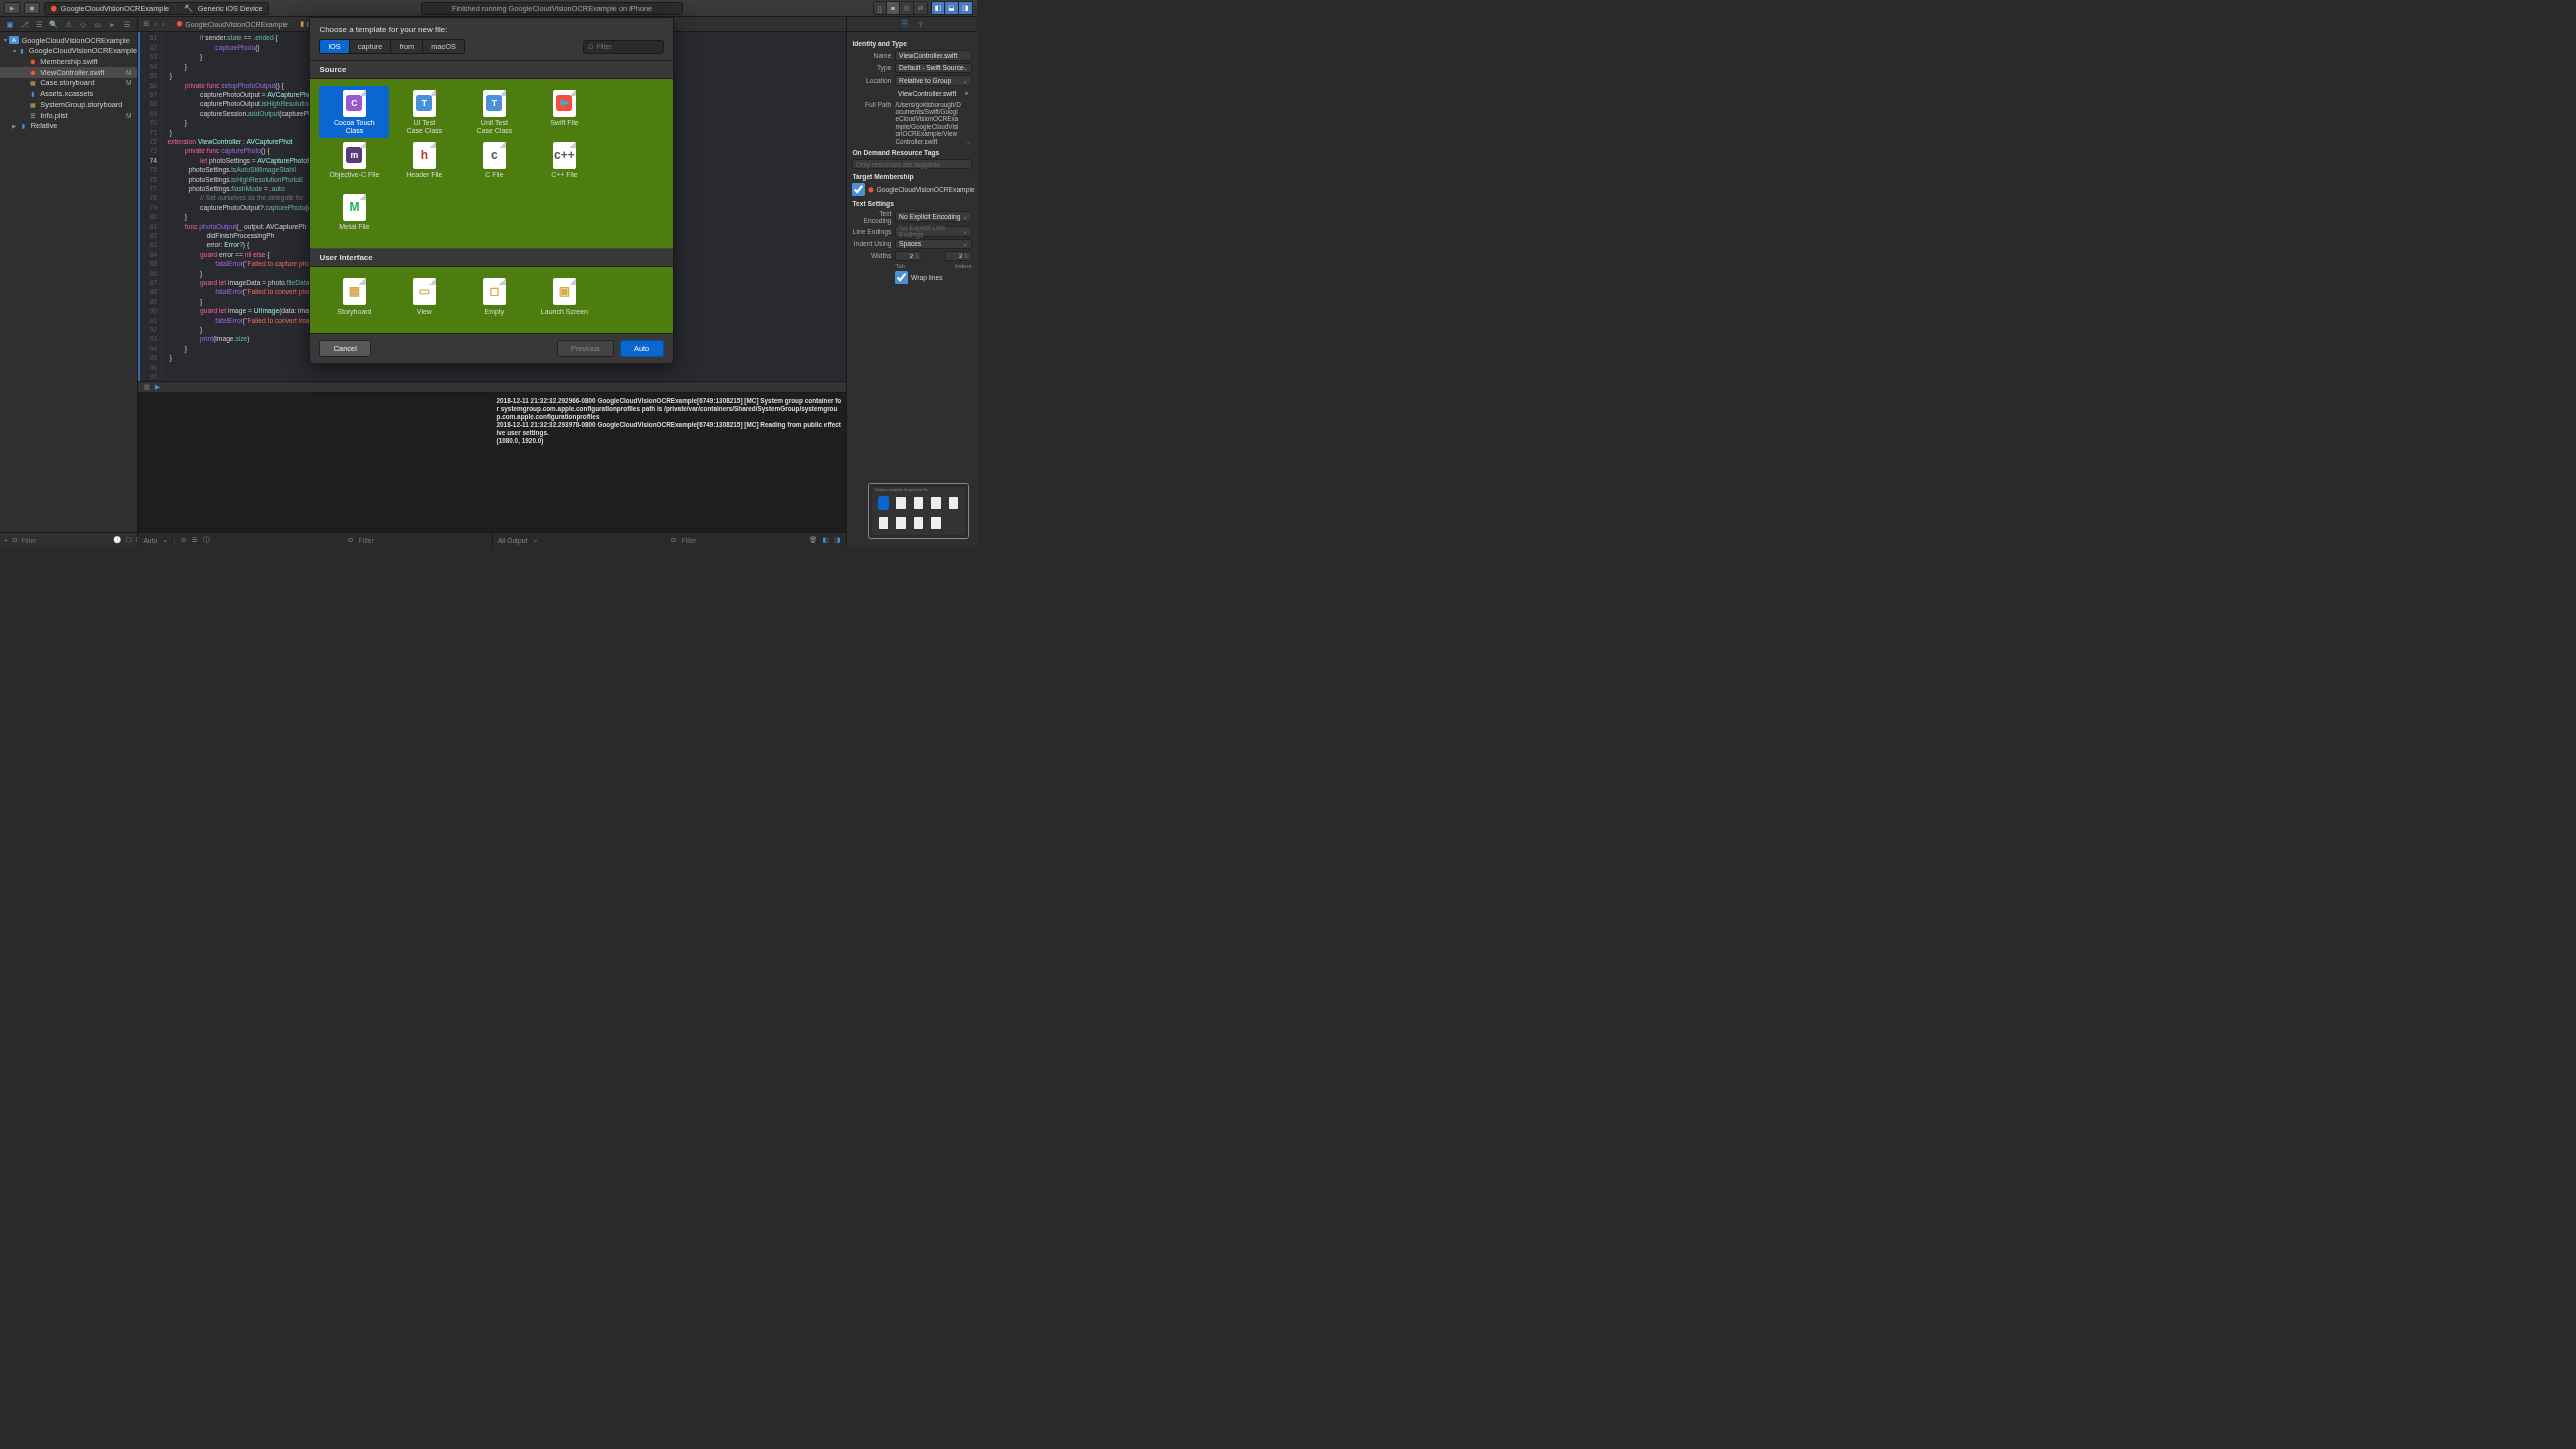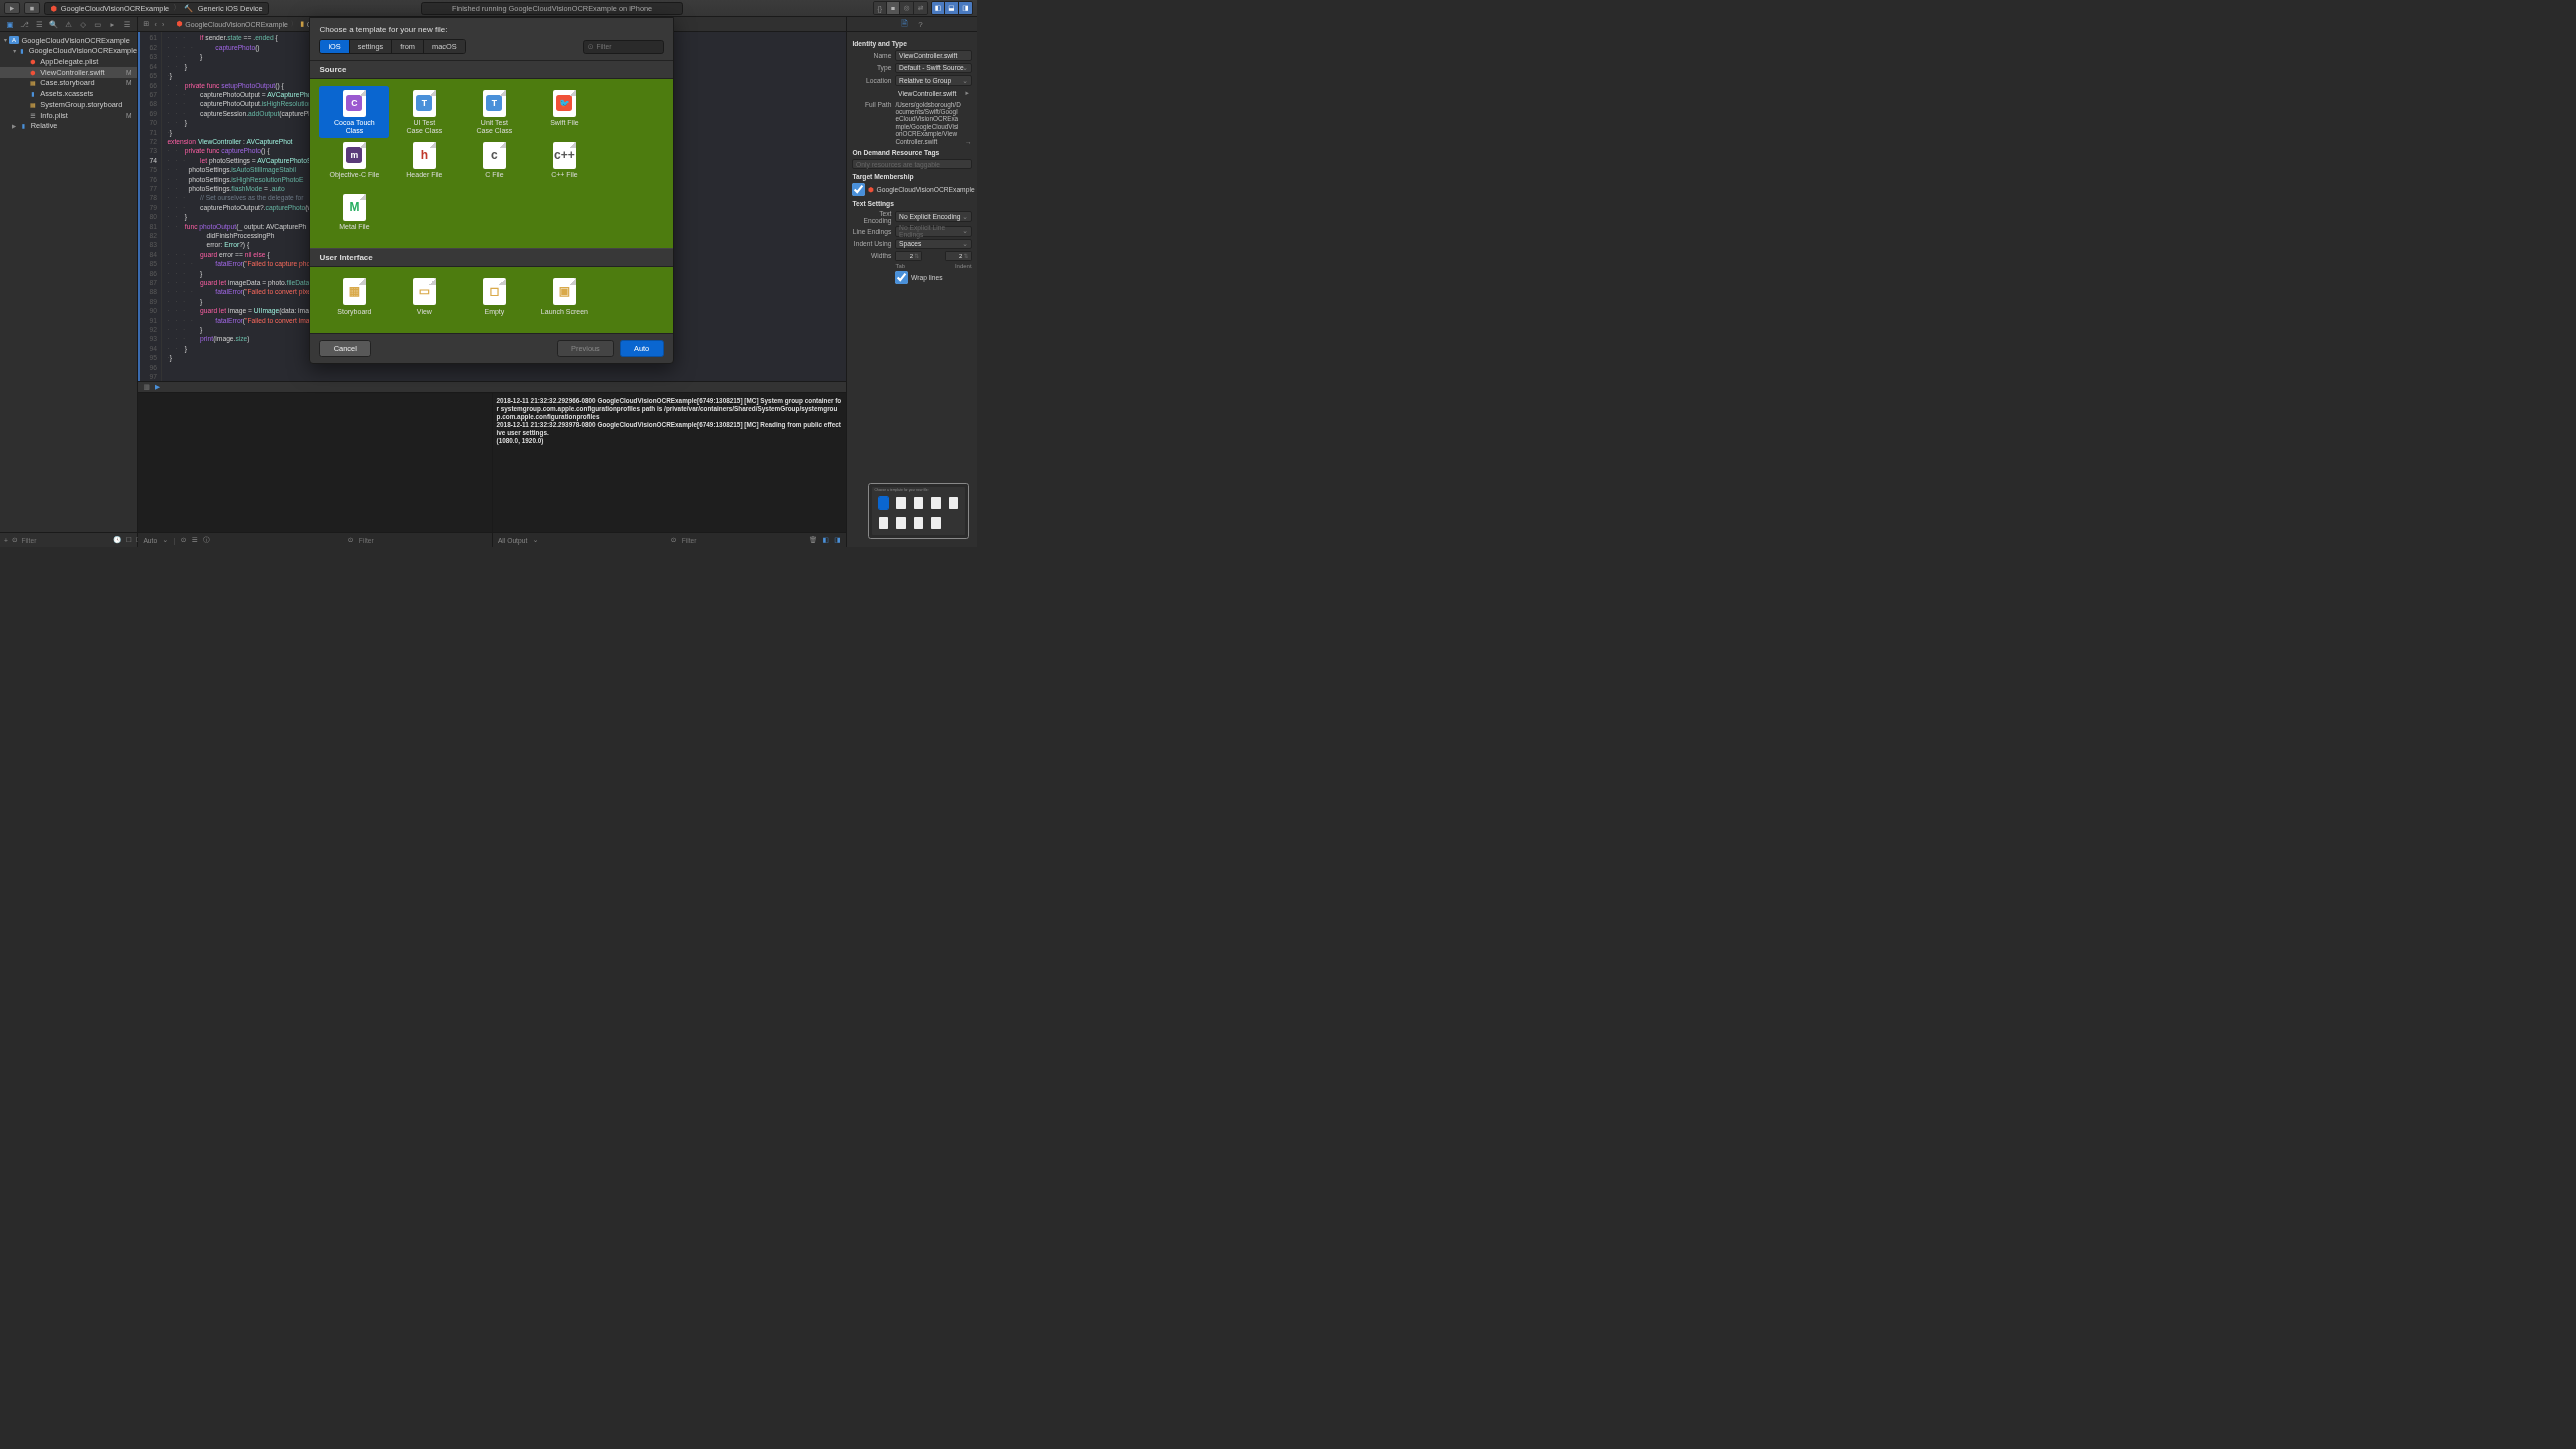--- a/index.html
+++ b/index.html
@@ -172,21 +172,21 @@
           <span>GoogleCloudVisionOCRExample</span>
         </div>
         <div class="tree-row" style="padding-left: 12px;">
           <span class="disc">▼</span>
           <span class="ficon folder-icon">▮</span>
           <span>GoogleCloudVisionOCRExample</span>
         </div>
         <div class="tree-row" style="padding-left: 21.5px;">
           <span class="disc"></span>
           <span class="ficon swift-icon">⬢</span>
-          <span>AppDelegate.plist</span>
+          <span>Membership.swift</span>
         </div>
         <div class="tree-row selected" style="padding-left: 21.5px;">
           <span class="disc"></span>
           <span class="ficon swift-icon">⬢</span>
           <span>ViewController.swift</span>
           <span class="status">M</span>
         </div>
         <div class="tree-row" style="padding-left: 21.5px;">
           <span class="disc"></span>
           <span class="ficon sb-icon">▦</span>
@@ -414,21 +414,21 @@
       </div>
     </div>
   </div>
 </div>
 
 <div class="sheet">
   <div class="sheet-title">Choose a template for your new file:</div>
   <div class="sheet-tabs-row">
     <div class="sheet-tabs" id="sheet-tabs">
         <div class="sheet-tab active">iOS</div>
-        <div class="sheet-tab">settings</div>
+        <div class="sheet-tab">capture</div>
         <div class="sheet-tab">from</div>
         <div class="sheet-tab">macOS</div>
       </div>
     <div class="sheet-filter">
       <span style="color:#666">⊙</span>
       <input placeholder="Filter" style="">
     </div>
   </div>
   <div class="sheet-body" id="sheet-body">
       <div class="sheet-section-h">Source</div>

